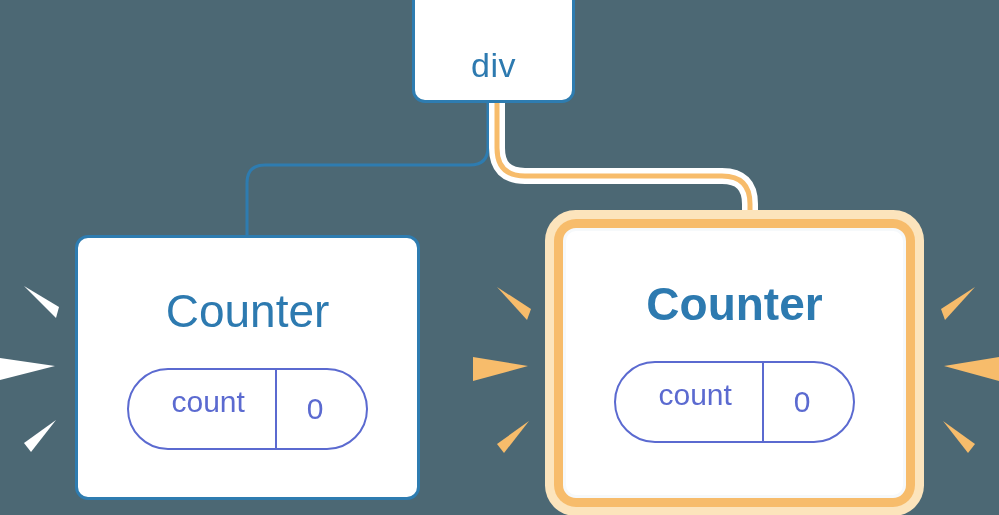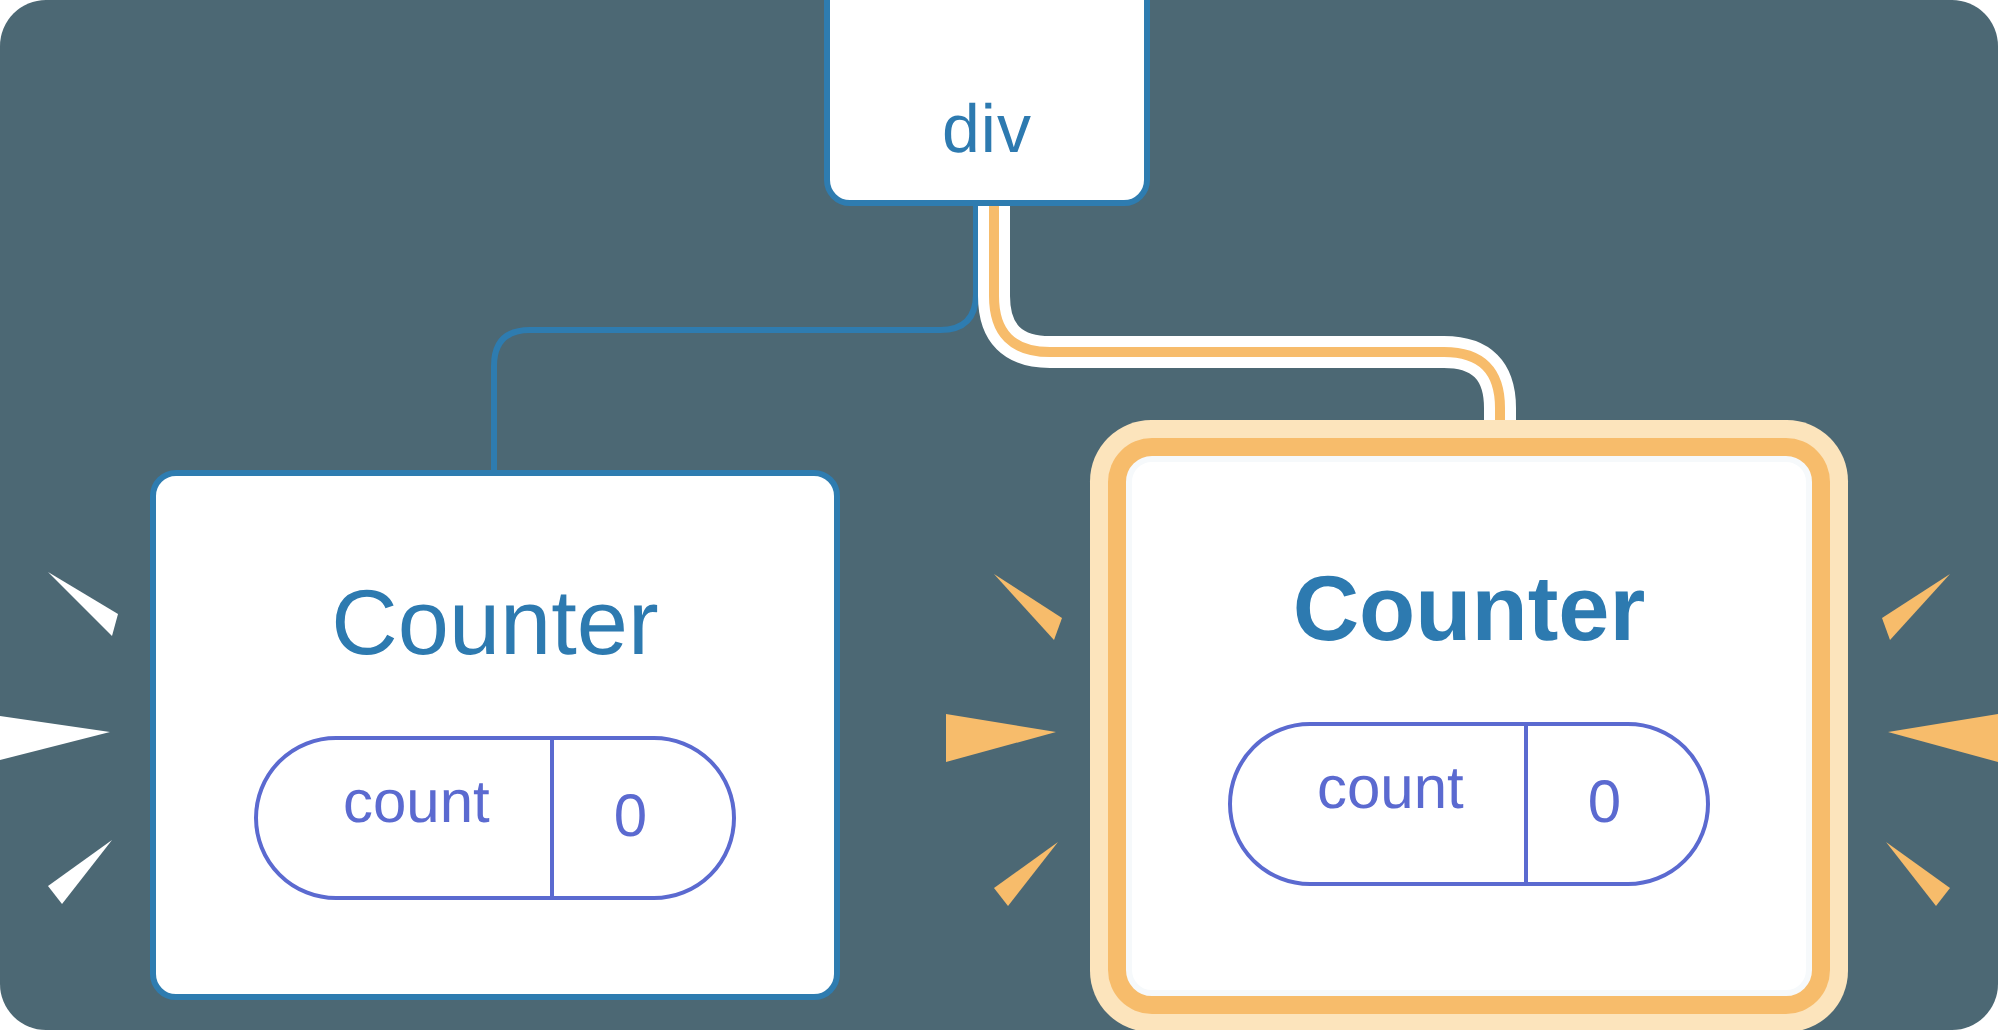--- a/index.html
+++ b/index.html
@@ -11,21 +11,20 @@
     width: 999px;
     height: 515px;
     overflow: hidden;
     font-family: "Liberation Sans", "DejaVu Sans", sans-serif;
   }
   #stage {
     position: relative;
     width: 999px;
     height: 515px;
     background: #4c6874;
-    border-radius: 23px;
   }
 
   
   #wires {
     position: absolute;
     left: 0;
     top: 0;
     width: 999px;
     height: 515px;
     z-index: 1;

